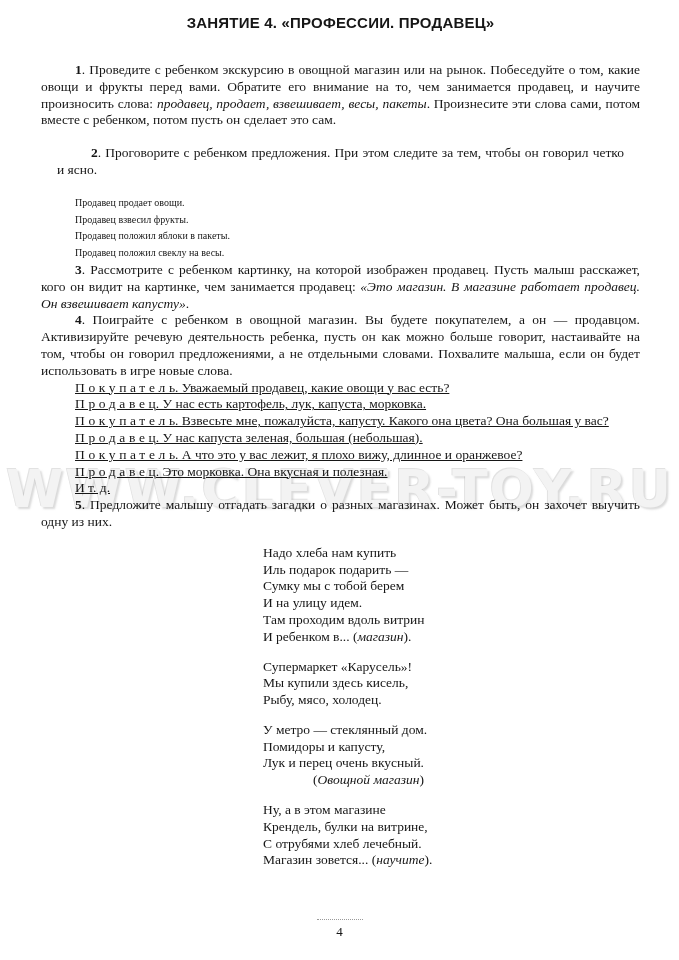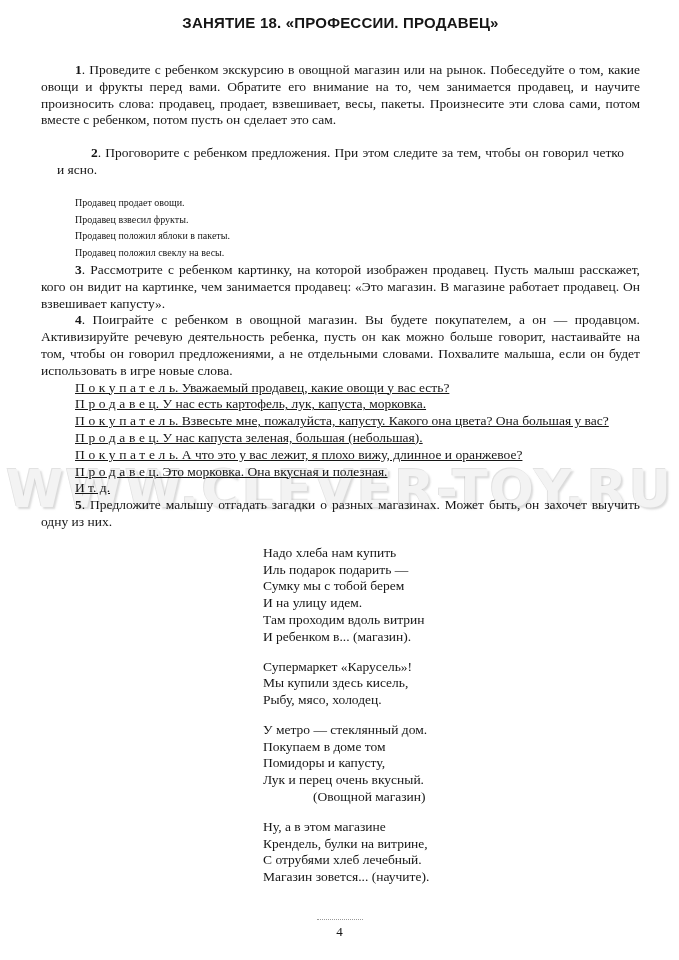--- a/index.html
+++ b/index.html
@@ -40,21 +40,21 @@
     letter-spacing: 0.2px;
     margin: 0 0 31px 0;
   }
   .para {
     font-size: 13.5px;
     line-height: 16.8px;
     text-align: justify;
     text-indent: 34px;
   }
   .num { font-weight: bold; }
-  .it  { }
+  .it  { font-style: italic; }
   .example {
     font-size: 10px;
     line-height: 16.8px;
     padding-left: 34px;
   }
   .dialog-line {
     font-size: 13.5px;
     line-height: 16.8px;
     padding-left: 34px;
     text-decoration: underline;
@@ -86,21 +86,21 @@
 </style>
 </head>
 <body>
 
 <div class="page">
 
   <div class="watermark">WWW.CLEVER-TOY.RU</div>
 
   <div class="content">
 
-    <h1 class="title">ЗАНЯТИЕ 18. «ПРОФЕССИИ. ПРОДАВЕЦ»</h1>
+    <h1 class="title">ЗАНЯТИЕ 4. «ПРОФЕССИИ. ПРОДАВЕЦ»</h1>
 
     <p class="para"><span class="num">1</span><span>. Проведите с ребенком экскурсию в овощной магазин или на рынок. Побеседуйте о том, какие овощи и фрукты перед вами. Обратите его внимание на то, чем занимается продавец, и научите произносить слова: </span><span class="it">продавец, продает, взвешивает, весы, пакеты</span><span>. Произнесите эти слова сами, потом вместе с ребенком, потом пусть он сделает это сам.</span></p>
 
     <p class="para" style="margin:16px"><span class="num">2</span><span>. Проговорите с ребенком предложения. При этом следите за тем, чтобы он говорил четко и ясно.</span></p>
 
     <div class="example">Продавец продает овощи.</div>
     <div class="example">Продавец взвесил фрукты.</div>
     <div class="example">Продавец положил яблоки в пакеты.</div>
     <div class="example">Продавец положил свеклу на весы.</div>
 
@@ -130,21 +130,20 @@
       </div>
 
       <div class="riddle">
         <div>Супермаркет «Карусель»!</div>
         <div>Мы купили здесь кисель,</div>
         <div>Рыбу, мясо, холодец.</div>
       </div>
 
       <div class="riddle">
         <div>У метро — стеклянный дом.</div>
-        <div>Покупаем в доме том</div>
         <div>Помидоры и капусту,</div>
         <div>Лук и перец очень вкусный.</div>
         <div class="answer-indent"><span>(</span><span class="it">Овощной магазин</span><span>)</span></div>
       </div>
 
       <div class="riddle">
         <div>Ну, а в этом магазине</div>
         <div>Крендель, булки на витрине,</div>
         <div>С отрубями хлеб лечебный.</div>
         <div><span>Магазин зовется... (</span><span class="it">научите</span><span>).</span></div>

